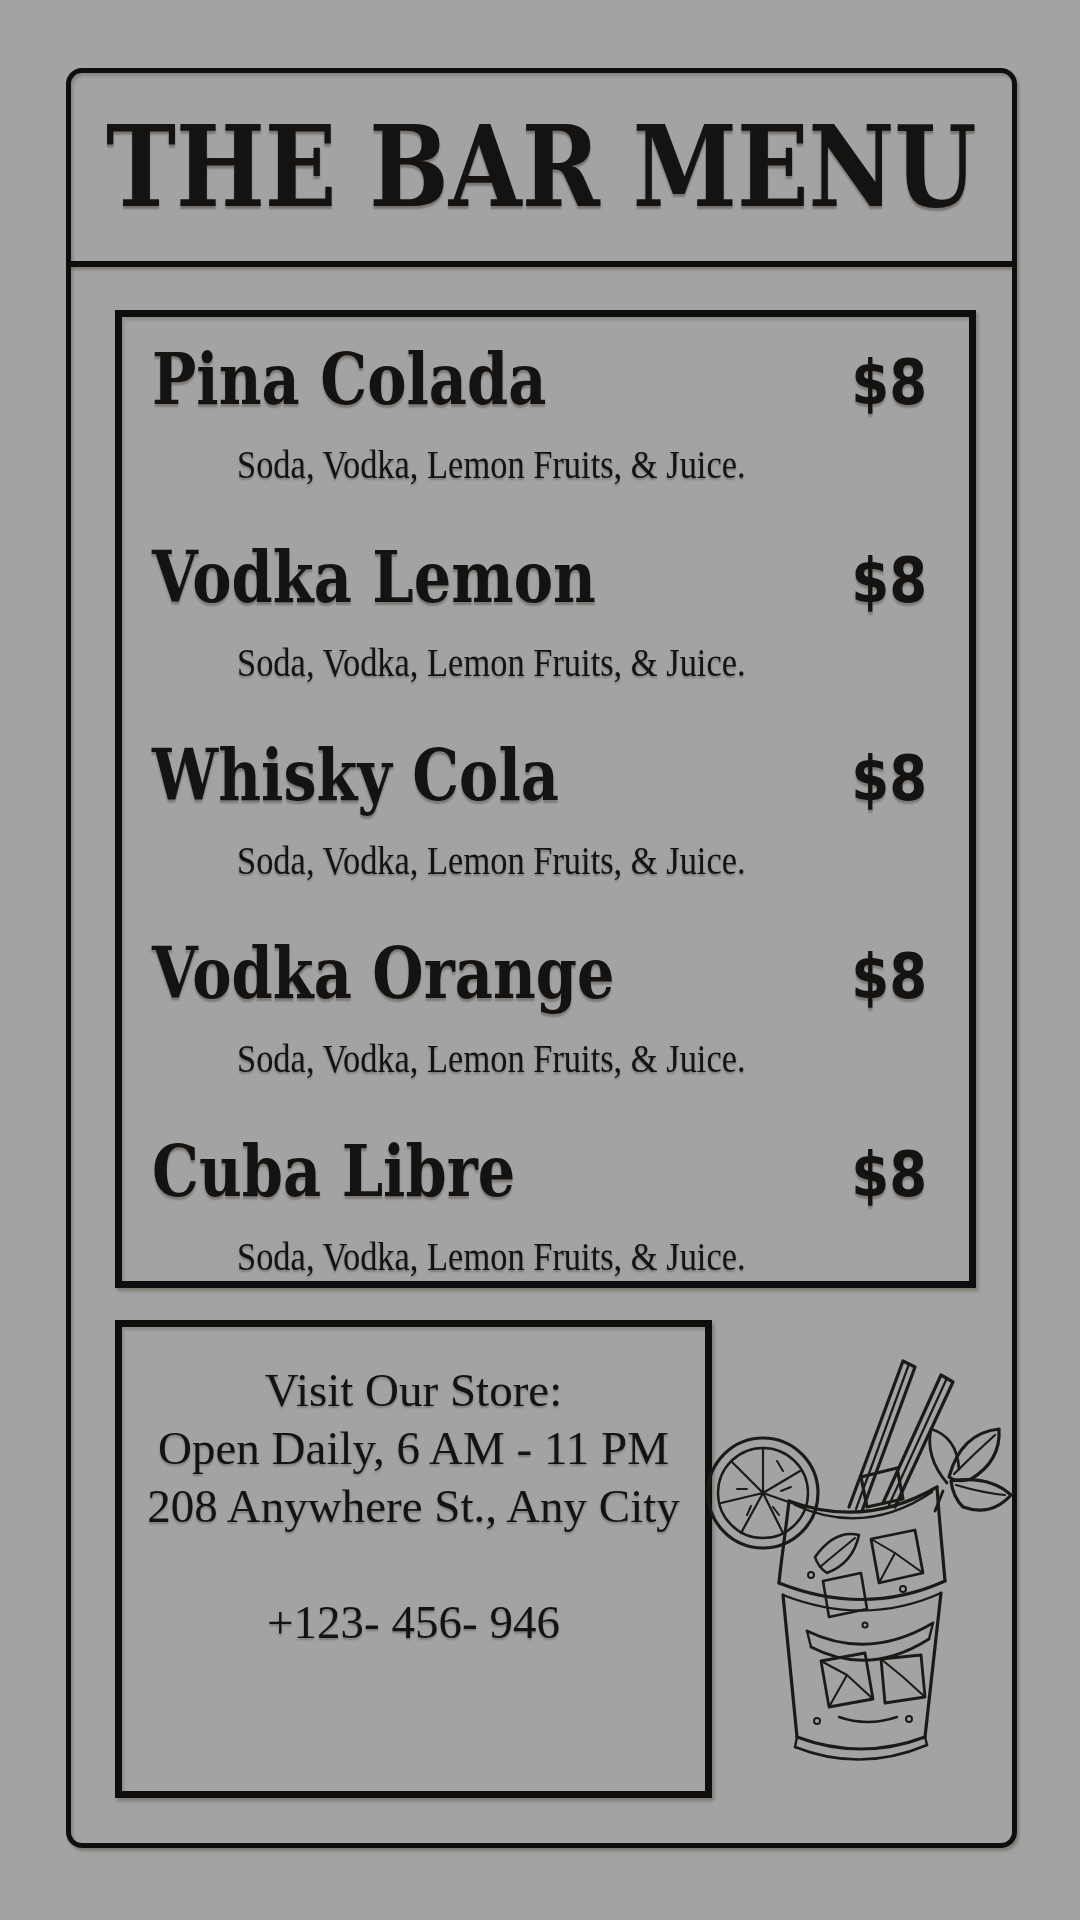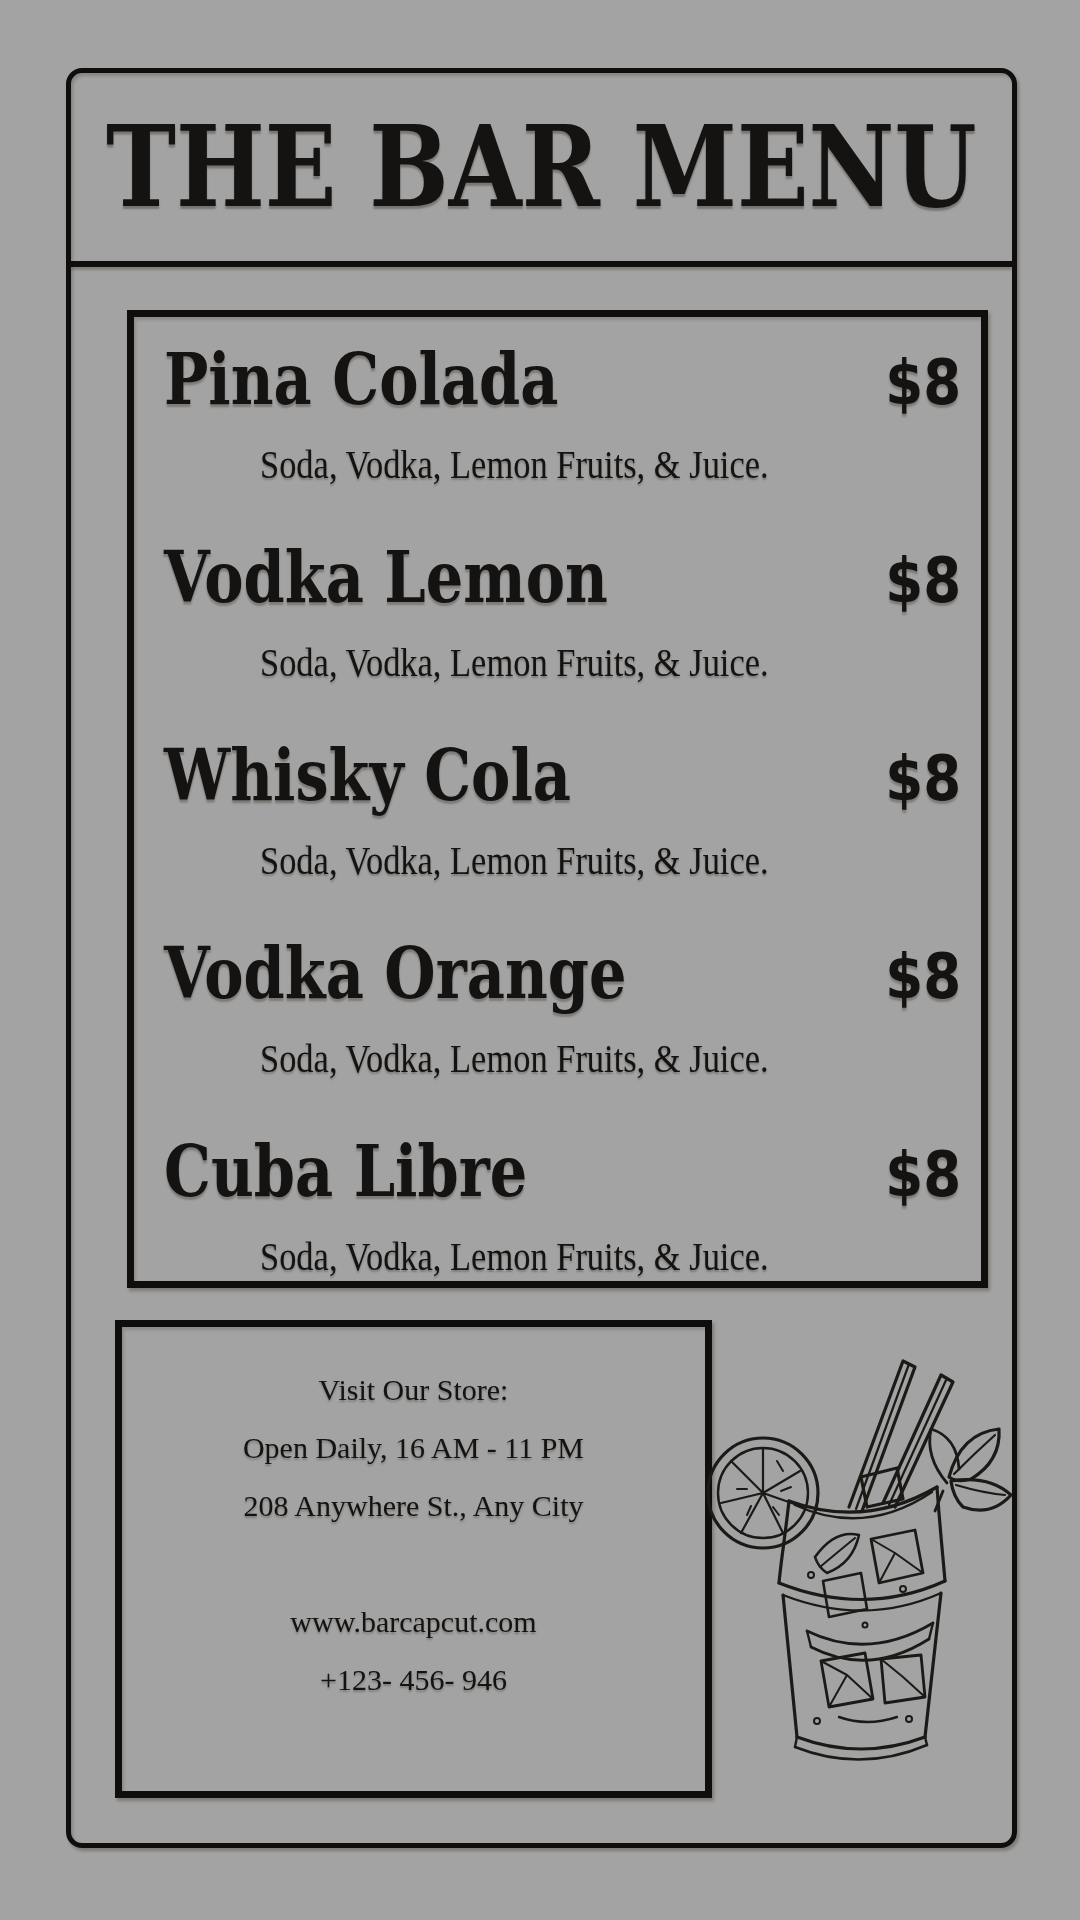--- a/index.html
+++ b/index.html
@@ -22,24 +22,24 @@
     box-shadow:0 3px 2px rgba(60,48,34,.3);
     box-sizing:border-box;
   }
   .title{
     font-family:"DejaVu Serif", serif;font-weight:bold;
     font-size:112px;line-height:1;letter-spacing:0px;white-space:nowrap;
     display:inline-block;transform:scaleX(.84);
     text-shadow:0 3px 2px rgba(40,30,20,.35);
   }
   .menu-box{
-    position:absolute;left:56px;top:237px;width:861px;height:978px;
+    position:absolute;left:44px;top:237px;width:861px;height:978px;
     border:7px solid #0f0e0c;box-sizing:border-box;
     box-shadow:2px 3px 3px rgba(60,48,34,.35), inset 2px 3px 3px rgba(60,48,34,.2);
-    padding:26px 20px 0 30px;
+    padding:26px 42px 0 30px;
   }
   .item{margin-bottom:47px;}
   .item-head{
     display:flex;justify-content:space-between;align-items:baseline;line-height:72px;
   }
   .item-name{
     font-family:"DejaVu Serif", serif;font-weight:bold;font-size:71px;white-space:nowrap;
     display:inline-block;transform:scaleX(.83);transform-origin:0 70%;
     text-shadow:0 3px 2px rgba(40,30,20,.3);
   }
@@ -54,21 +54,21 @@
     display:inline-block;transform:scaleX(.84);transform-origin:0 70%;
     text-shadow:0 2px 2px rgba(40,30,20,.3);
   }
   .info-box{
     position:absolute;left:44px;top:1247px;width:597px;height:478px;
     border:7px solid #0f0e0c;box-sizing:border-box;
     box-shadow:2px 3px 3px rgba(60,48,34,.35), inset 2px 3px 3px rgba(60,48,34,.2);
     padding-top:34px;text-align:center;
   }
   .info-line{
-    font-family:"Liberation Serif", serif;font-size:30px;line-height:58px;white-space:nowrap;
+    font-family:"Liberation Serif", serif;font-size:47px;line-height:58px;white-space:nowrap;
     text-shadow:0 2px 2px rgba(40,30,20,.3);
   }
   .info-spacer{height:58px;}
   .illustration{
     position:absolute;left:628px;top:1252px;width:336px;height:462px;
   }
   .illustration svg{width:100%;height:100%;}
 </style>
 </head>
 <body>
@@ -119,24 +119,23 @@
           <span class="item-name">Cuba Libre</span>
           <span class="item-price">$8</span>
         </div>
         <div class="item-desc-row"><span class="item-desc">Soda, Vodka, Lemon Fruits, &amp; Juice.</span></div>
       </div>
 
     </div>
 
     <div class="info-box">
       <div class="info-line">Visit Our Store:</div>
-      <div class="info-line">Open Daily, 16 AM - 11 PM</div>
+      <div class="info-line">Open Daily, 6 AM - 11 PM</div>
       <div class="info-line">208 Anywhere St., Any City</div>
       <div class="info-spacer"></div>
-      <div class="info-line">www.barcapcut.com</div>
       <div class="info-line">+123- 456- 946</div>
     </div>
 
     <div class="illustration">
       <svg viewBox="0 0 336 462" fill="none" stroke="#1c1a17" stroke-width="3.2" stroke-linecap="round" stroke-linejoin="round">
 
         <path d="M150 182 L204 36 L216 42 L163 186"></path>
         <path d="M157 184 L210 39" stroke-width="2.2"></path>
         <path d="M184 178 L242 50 L254 57 L196 182"></path>
         <path d="M190 180 L248 53" stroke-width="2.2"></path>

